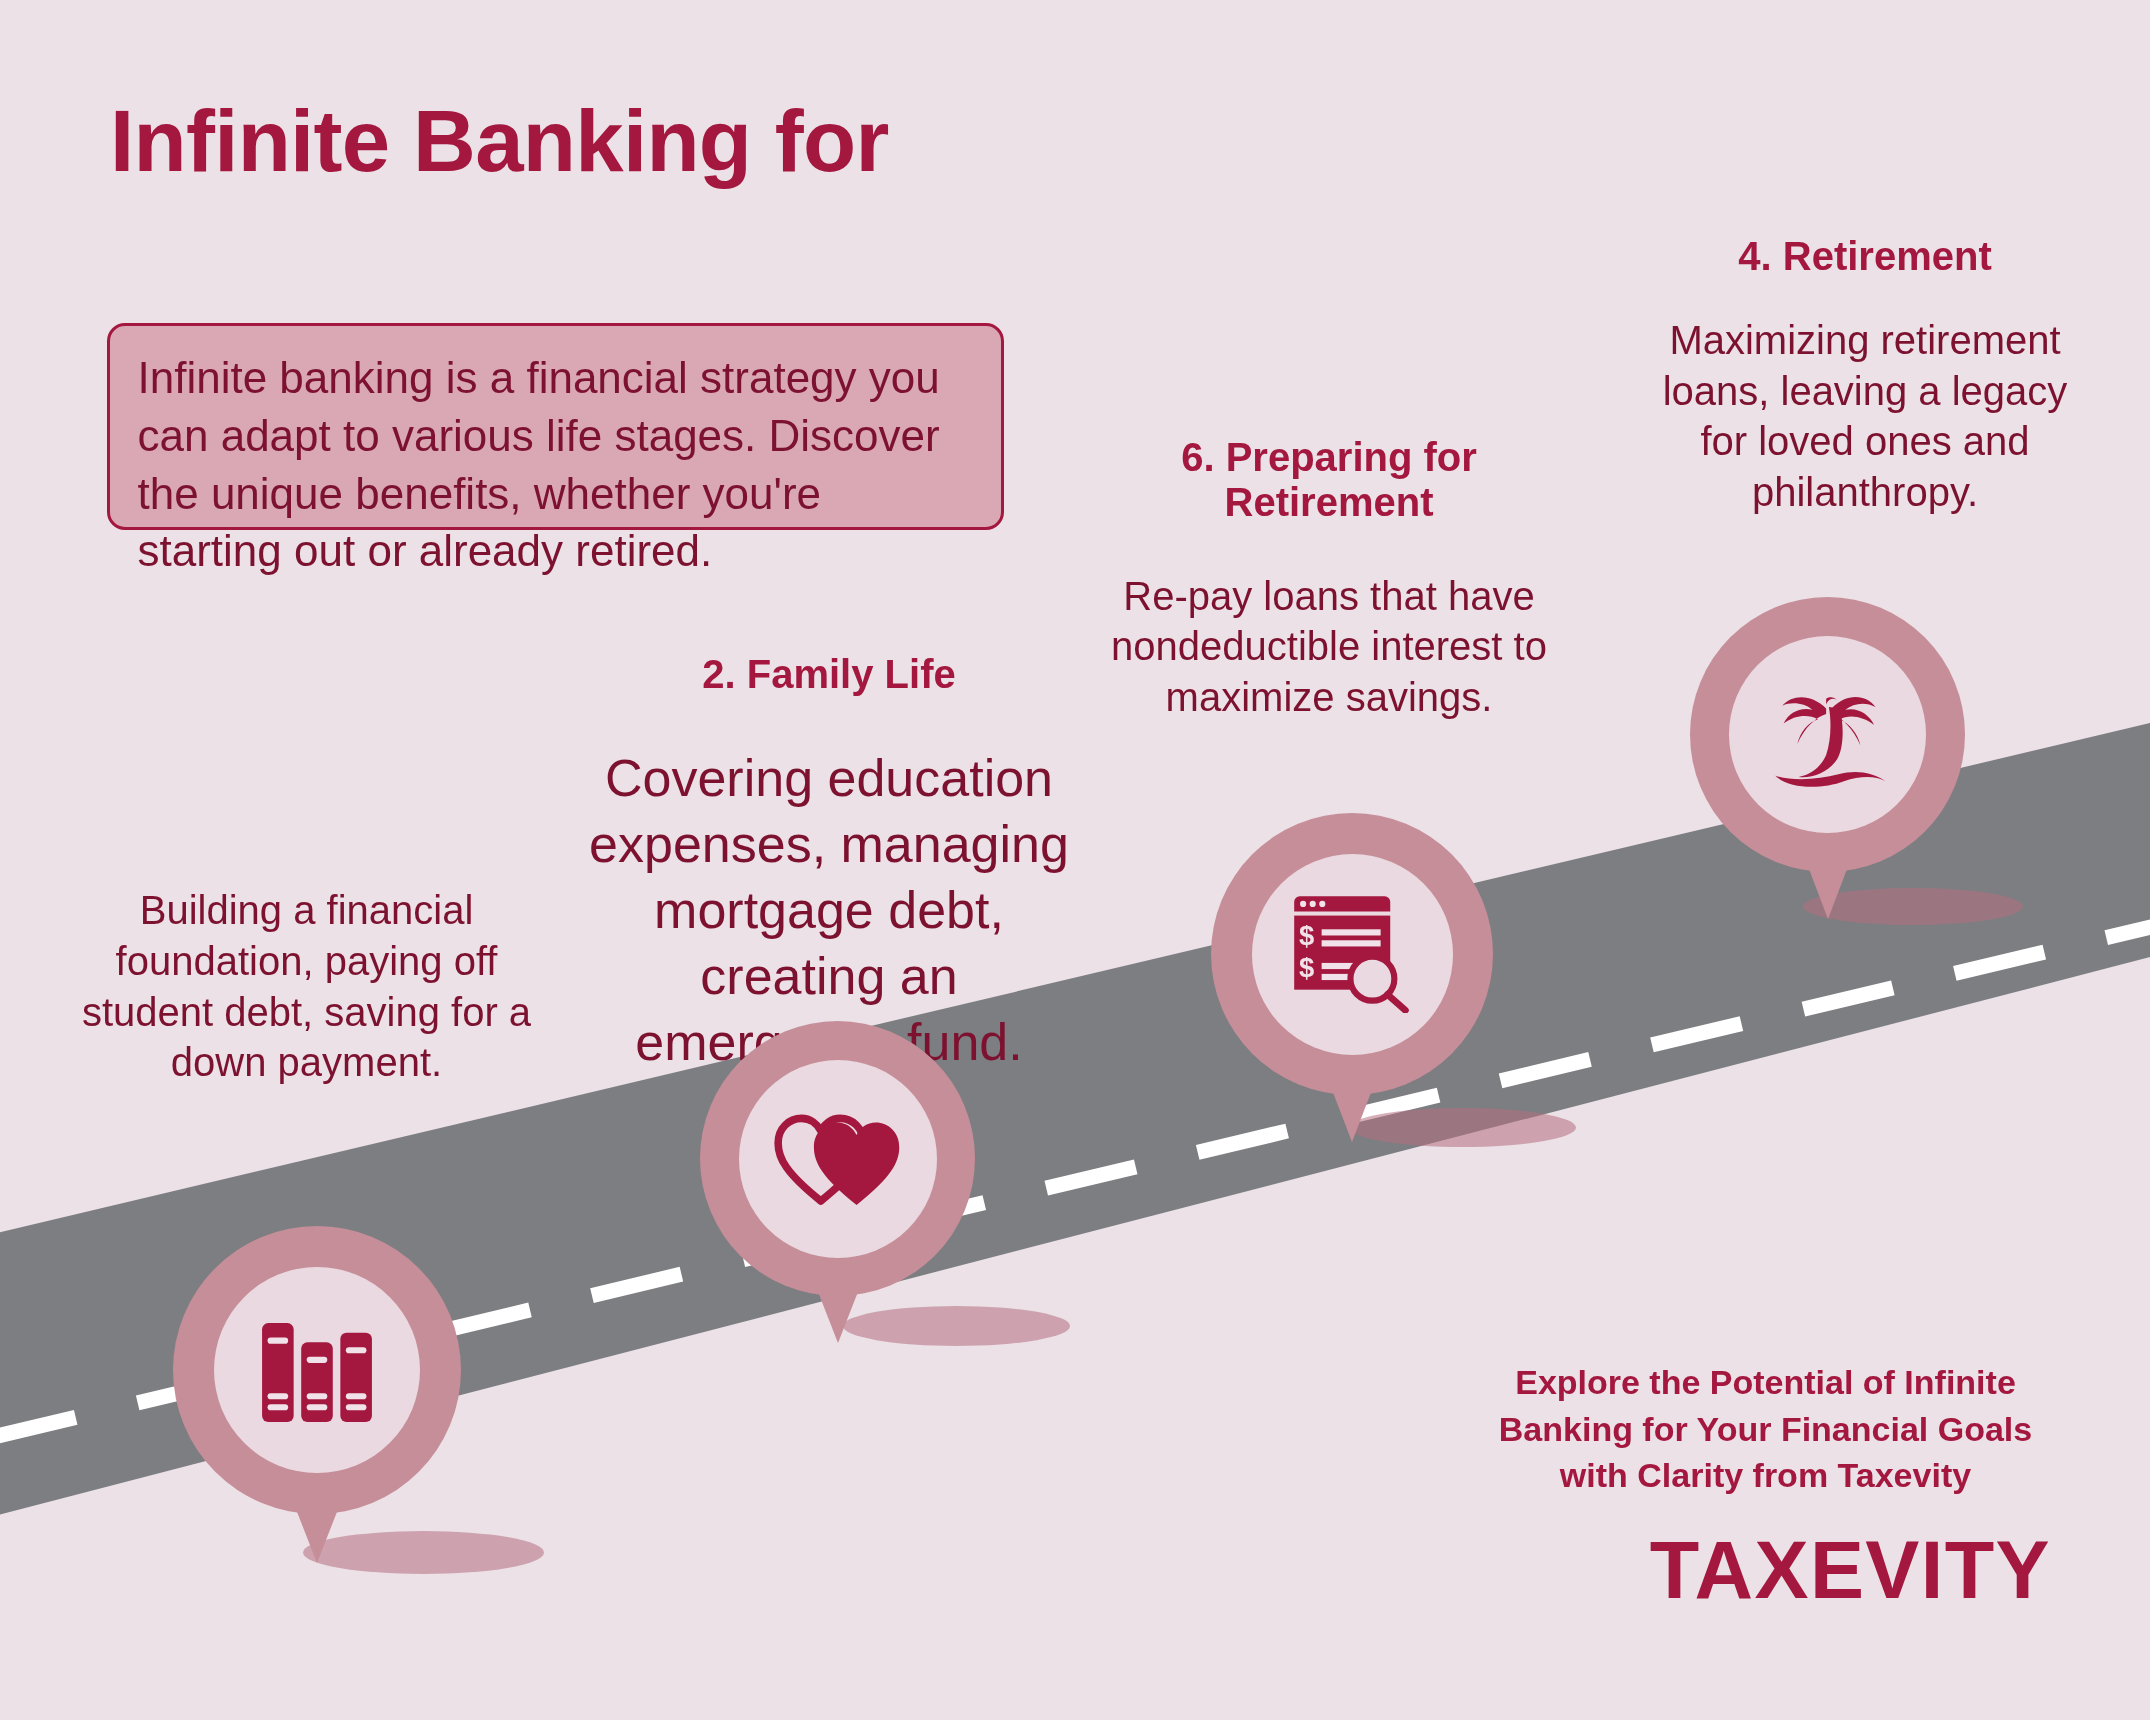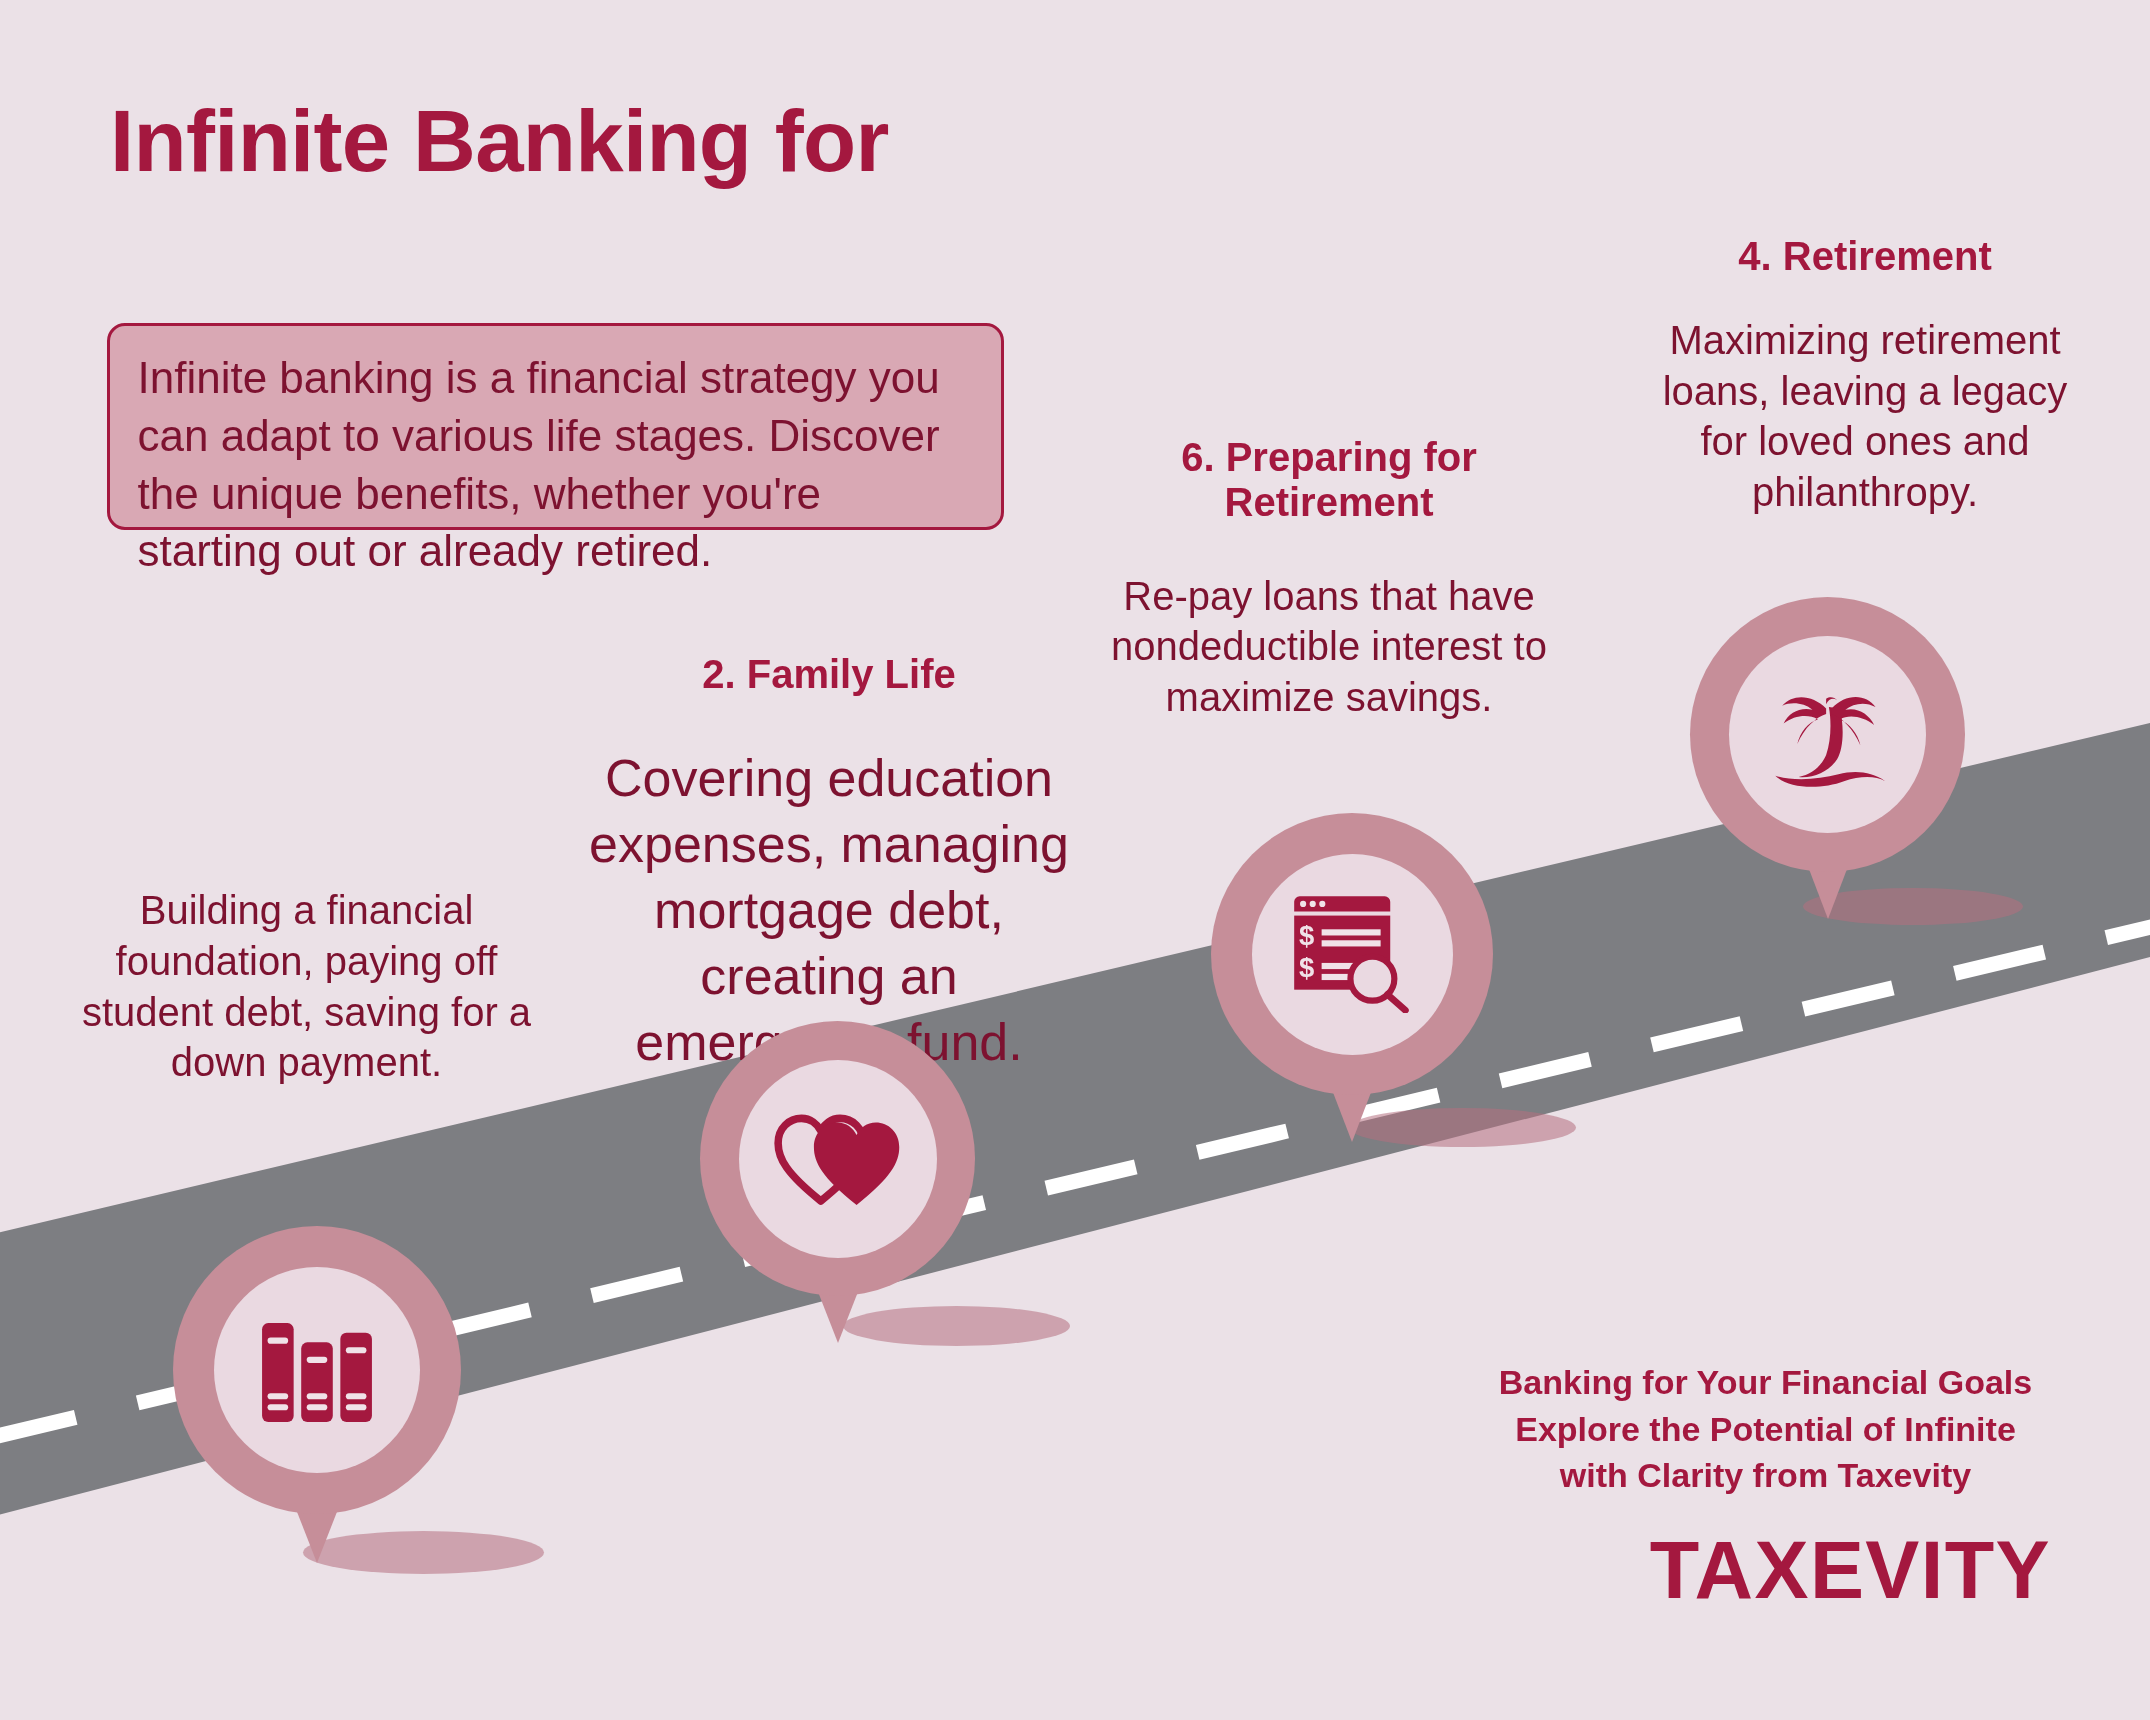--- a/index.html
+++ b/index.html
@@ -244,22 +244,22 @@
 
               <path d="M18 148 C38 168 86 168 118 156 C142 148 164 148 178 156 C158 142 134 140 110 146 C80 154 42 156 18 148 Z"></path>
             </g>
           </svg>
         </span>
       </div>
     </div>
   </div>
 
   <div class="footer-cta">
+    <div>Explore the Potential of Infinite</div>
     <div>Banking for Your Financial Goals</div>
-    <div>Explore the Potential of Infinite</div>
     <div>with Clarity from Taxevity</div>
   </div>
 
   <div class="brand">
     <span class="brand-word">TAXEVITY</span>
   </div>
 
 </div>
 
 

